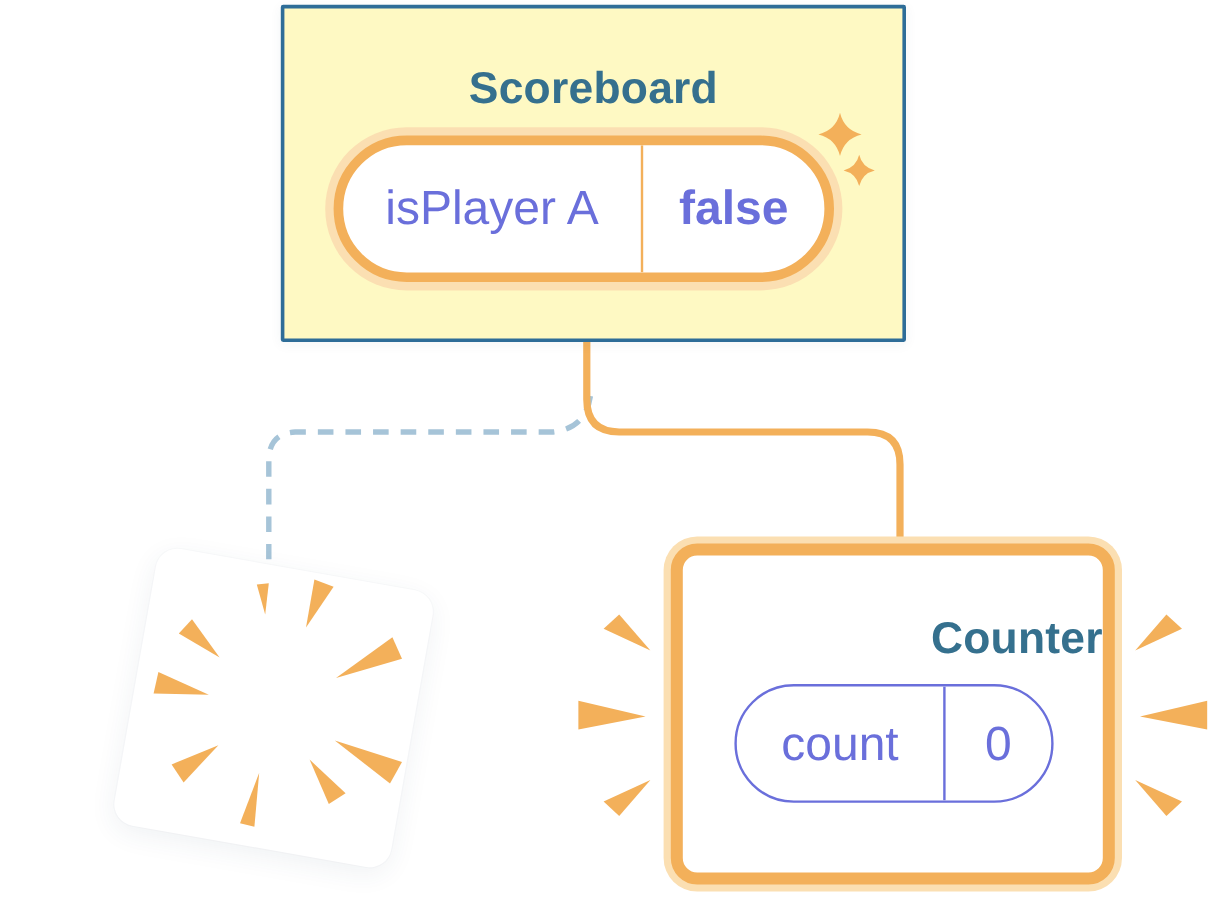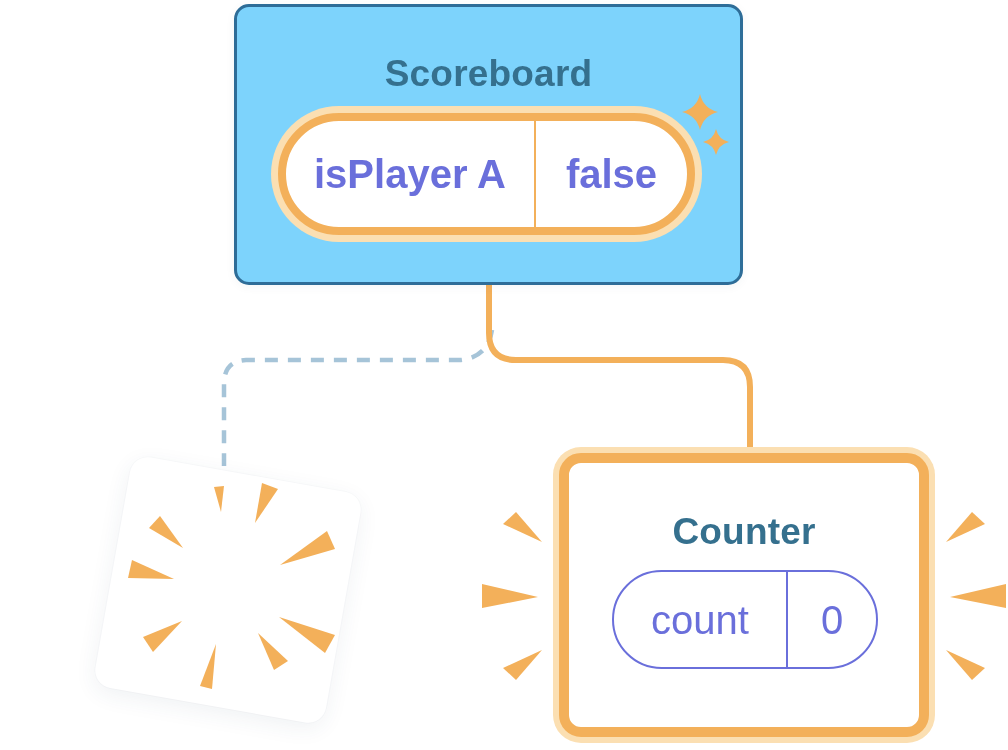--- a/index.html
+++ b/index.html
@@ -43,25 +43,26 @@
     stroke:var(--dash-blue);
     stroke-width:4.5;
     stroke-dasharray:13 10;
     stroke-linecap:butt;
   }
   
   .scoreboard-card{
     position:absolute;
     left:234px; top:4px;
     width:503px; height:275px;
-    background:#7dd3fc;
+    background:#fef9c3;
     border:3px solid var(--card-border-blue);
-    border-radius:15px;
+    border-radius:2px;
     box-shadow:0 2px 10px rgba(40,70,95,0.05);
     z-index:4;
+    padding-left:12px;
   }
   .card-title{
     position:absolute;
     left:0; width:100%;
     text-align:center;
     color:var(--title-blue);
     font-size:37px;
     font-weight:600;
     line-height:37px;
     letter-spacing:0.2px;
@@ -81,39 +82,39 @@
   }
   .pill-cell{
     display:flex;
     align-items:center;
     justify-content:center;
     color:var(--state-purple);
     font-size:40px;
     line-height:1;
     white-space:nowrap;
   }
-  .state-pill-outer .pill-key{ width:248px; font-weight:700; }
+  .state-pill-outer .pill-key{ width:248px; font-weight:400; }
   .state-pill-outer .pill-value{ flex:1; font-weight:700; }
   .pill-divider-orange{
     width:2px;
     background:var(--accent-orange);
     flex:0 0 2px;
   }
   
   .counter-card{
     position:absolute;
     left:559px; top:453px;
     width:350px; height:264px;
     background:#fff;
     border:10px solid var(--accent-orange);
     border-radius:22px;
     box-shadow:0 0 0 6px var(--accent-orange-light);
     z-index:4;
   }
-  .counter-card .card-title{ top:50px; }
+  .counter-card .card-title{ top:50px;text-align:right; }
   .count-pill{
     position:absolute;
     left:43px; top:107px;
     width:262px; height:95px;
     background:#fff;
     border:2px solid var(--state-purple);
     border-radius:999px;
     display:flex;
     align-items:stretch;
     overflow:hidden;

